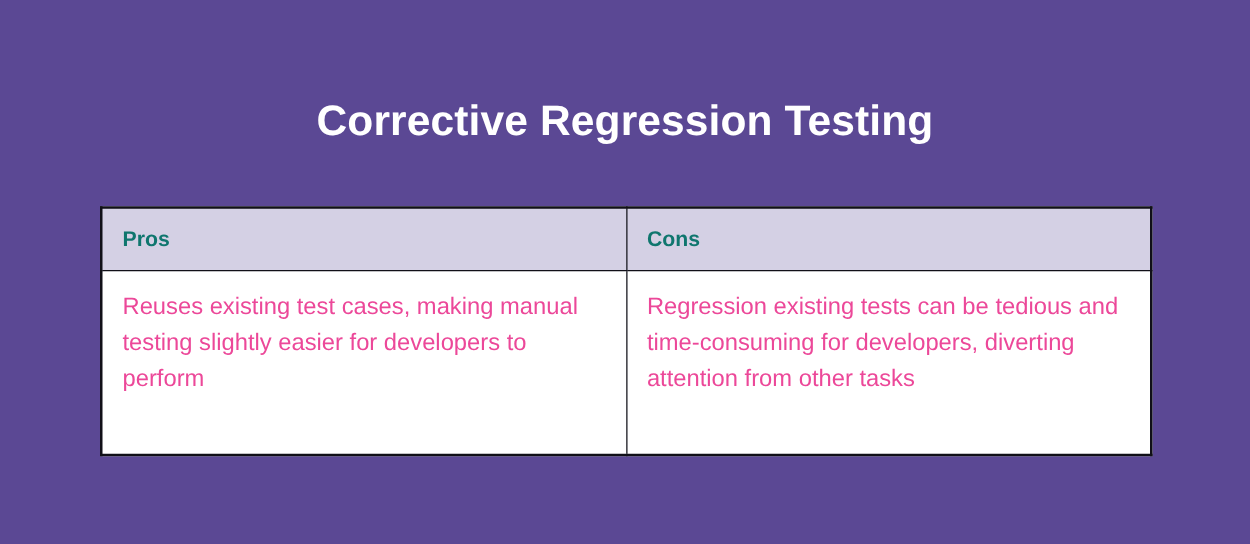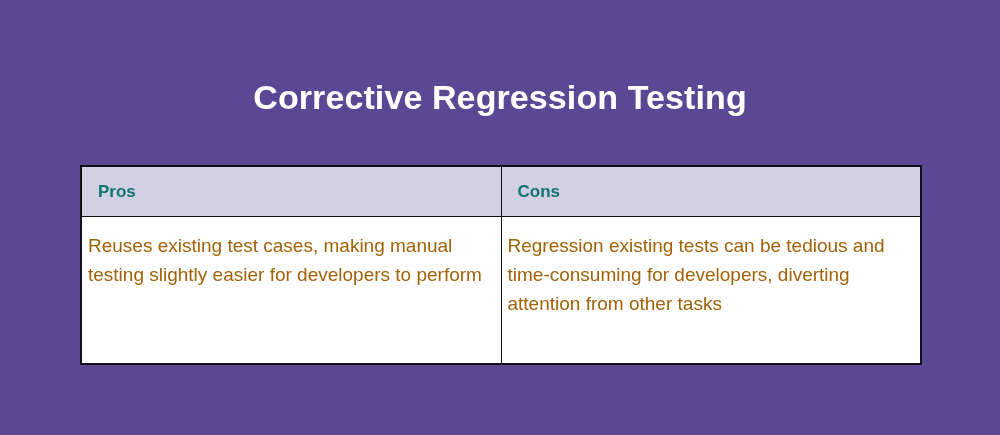--- a/index.html
+++ b/index.html
@@ -54,25 +54,25 @@
     background: #d4d0e4;
     color: #0f766e;
     font-size: 17px;
     font-weight: bold;
     line-height: 22px;
     padding: 14px 16px 13px 16px;
     height: 22px;
   }
   .pros-cons-table tbody td {
     background: #ffffff;
-    color: #a16207;
+    color: #ec4899;
     font-size: 19px;
     font-weight: normal;
     line-height: 29px;
-    padding: 14px 16px 18px 6px;
+    padding: 14px 16px 18px 16px;
     height: 114px;
   }
   .cell-text {
     display: block;
   }
 </style>
 </head>
 <body>
 
 <div class="slide">

